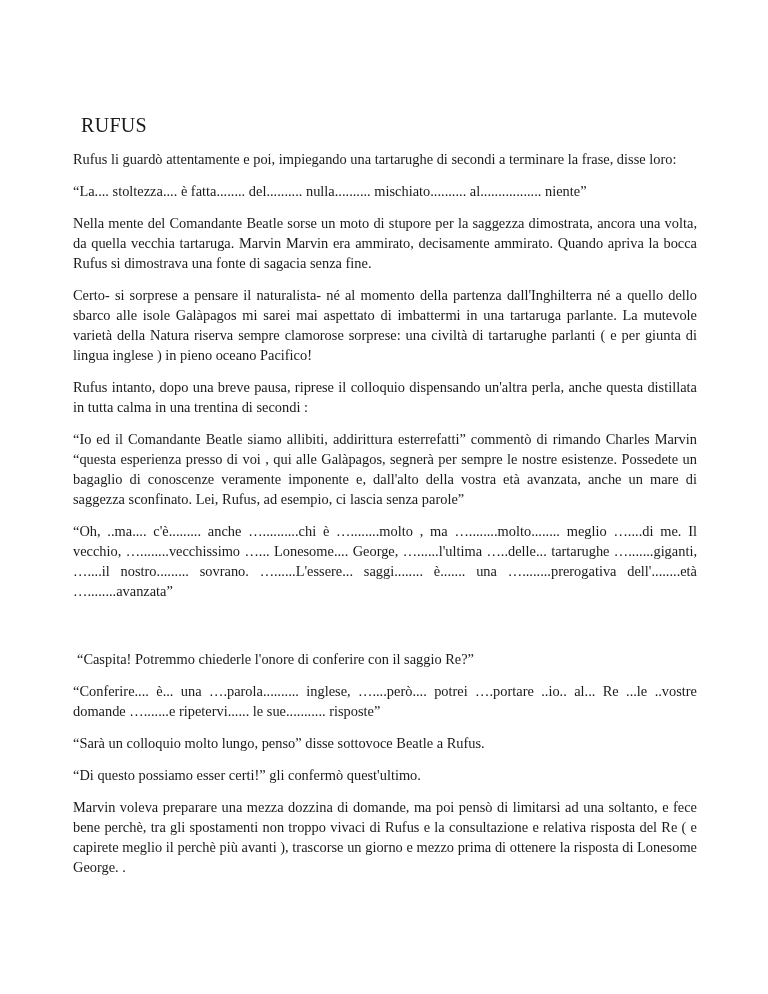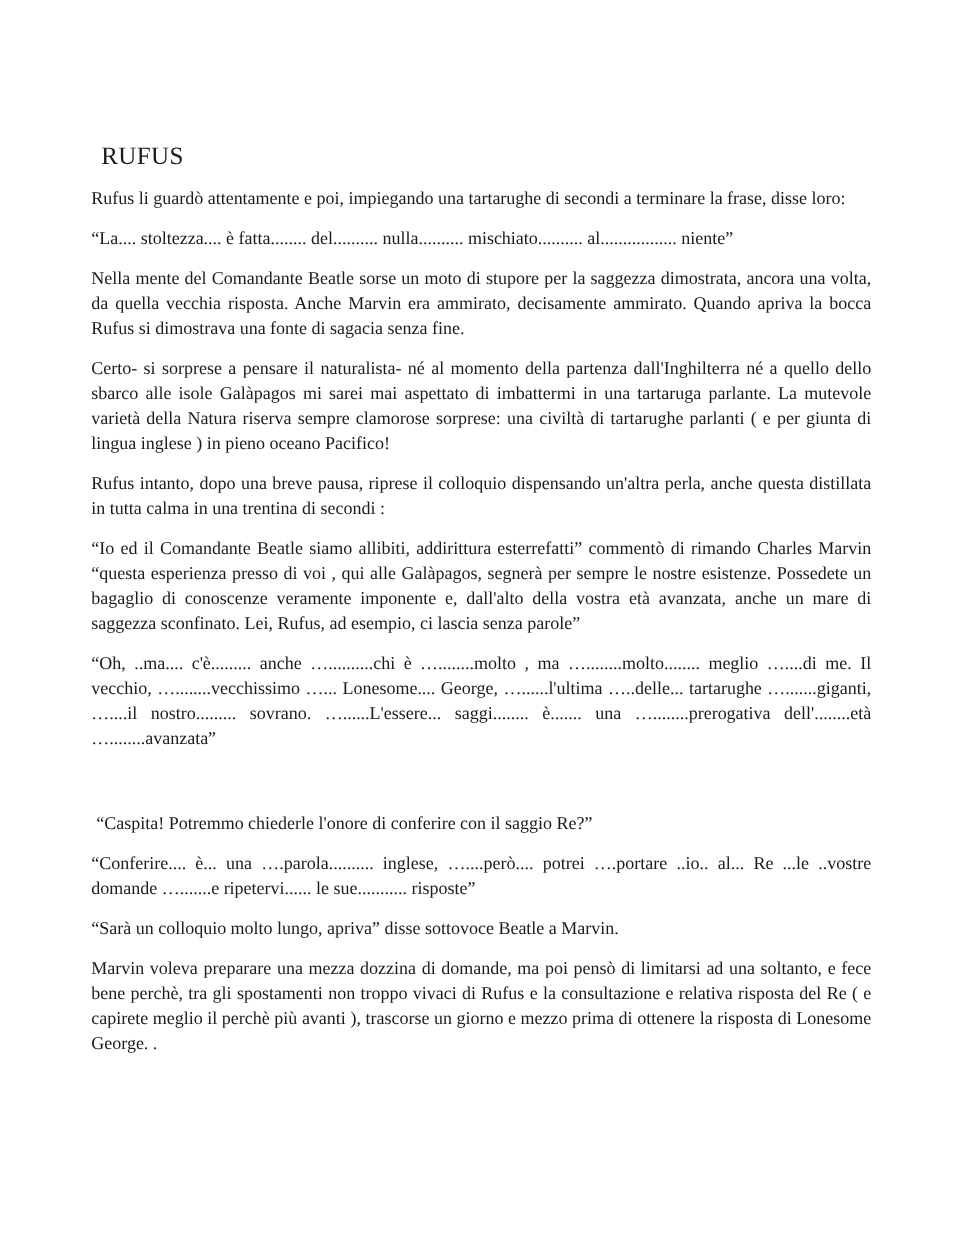--- a/index.html
+++ b/index.html
@@ -48,23 +48,24 @@
     p.indent1 { text-indent: 4px; margin-top: 48px; }
   </style>
 </head>
 <body>
 
 <div class="page">
   <h1 class="title">RUFUS</h1>
   <div class="body">
     <p>Rufus li guardò attentamente e poi, impiegando una tartarughe di secondi a terminare la frase, disse loro:</p>
     <p>“La.... stoltezza.... è fatta........ del.......... nulla.......... mischiato.......... al................. niente”</p>
-    <p>Nella mente del Comandante Beatle sorse un moto di stupore per la saggezza dimostrata, ancora una volta, da quella vecchia risposta.    Anche Marvin era ammirato, decisamente ammirato. Quando apriva la bocca Rufus si dimostrava una fonte di sagacia senza fine.</p>
+    <p>Nella mente del Comandante Beatle sorse un moto di stupore per la saggezza dimostrata, ancora una volta, da quella vecchia tartaruga.    Marvin Marvin era ammirato, decisamente ammirato. Quando apriva la bocca Rufus si dimostrava una fonte di sagacia senza fine.</p>
     <p>Certo- si sorprese a pensare il naturalista- né al momento della partenza dall'Inghilterra né a quello dello sbarco alle isole Galàpagos mi sarei mai aspettato di imbattermi in una tartaruga parlante. La mutevole varietà della Natura riserva sempre clamorose sorprese: una civiltà di tartarughe parlanti ( e per giunta di lingua inglese ) in pieno oceano Pacifico!</p>
     <p>Rufus intanto, dopo una breve pausa, riprese il colloquio dispensando un'altra perla, anche questa distillata in tutta calma  in una trentina di secondi :</p>
     <p>“Io ed il Comandante Beatle siamo allibiti, addirittura esterrefatti” commentò di rimando Charles Marvin “questa esperienza presso di voi , qui alle Galàpagos, segnerà per sempre le nostre esistenze. Possedete un bagaglio di conoscenze veramente imponente e, dall'alto della vostra età avanzata, anche un mare di saggezza sconfinato.  Lei, Rufus, ad esempio, ci lascia senza parole”</p>
     <p>“Oh, ..ma.... c'è......... anche …..........chi è …........molto , ma …........molto........ meglio …....di me. Il vecchio, …........vecchissimo …... Lonesome.... George, …......l'ultima …..delle... tartarughe ….......giganti, …....il nostro......... sovrano. …......L'essere... saggi........ è....... una …........prerogativa dell'........età …........avanzata”</p>
     <p class="indent1">“Caspita! Potremmo chiederle l'onore di conferire con il saggio Re?”</p>
     <p>“Conferire.... è... una ….parola.......... inglese, …....però.... potrei ….portare ..io.. al... Re ...le ..vostre domande ….......e ripetervi...... le sue........... risposte”</p>
-    <p>“Sarà un colloquio molto lungo, apriva”  disse sottovoce Beatle a Marvin.</p>
+    <p>“Sarà un colloquio molto lungo, penso”  disse sottovoce Beatle a Rufus.</p>
+    <p>“Di questo possiamo esser certi!” gli confermò quest'ultimo.</p>
     <p>Marvin voleva preparare una mezza dozzina di domande, ma poi pensò  di limitarsi ad una soltanto, e fece bene perchè, tra gli spostamenti non troppo vivaci di Rufus e la consultazione e relativa risposta del Re ( e capirete meglio il perchè più avanti ), trascorse un giorno e mezzo prima di ottenere la risposta di  Lonesome George.                         .</p>
   </div>
 </div>
 
 </body></html>

